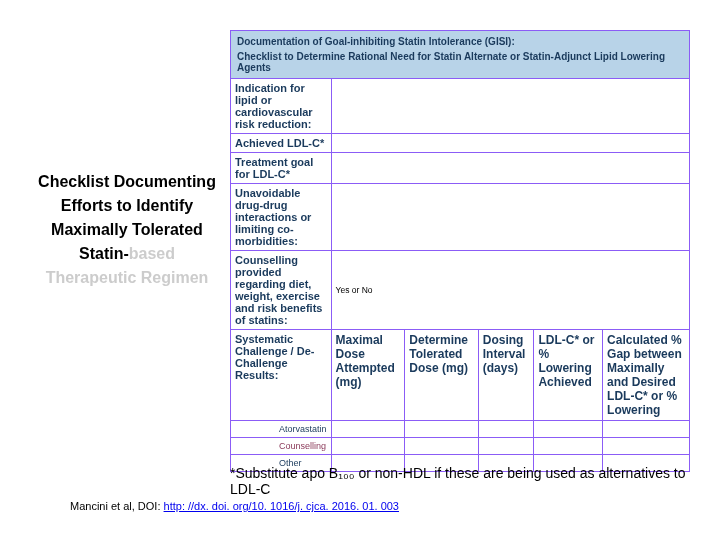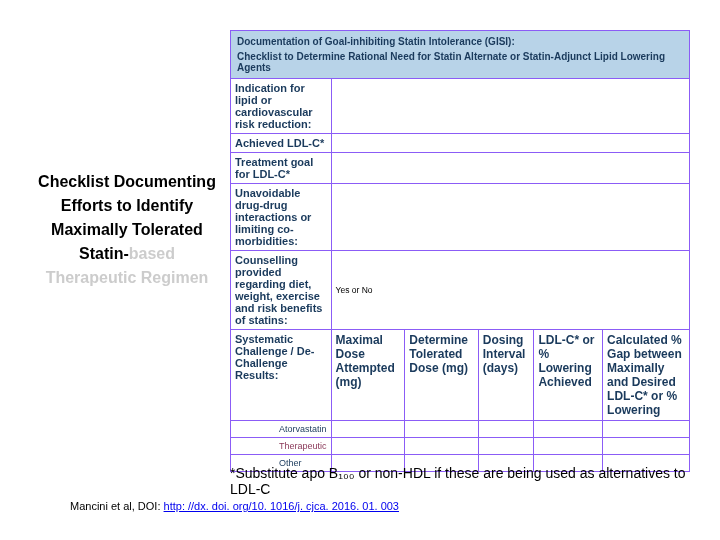--- a/index.html
+++ b/index.html
@@ -134,21 +134,21 @@
   </tr>
   <tr class="drug-row">
     <td>Atorvastatin</td>
     <td></td>
     <td></td>
     <td></td>
     <td></td>
     <td></td>
   </tr>
   <tr class="drug-row">
-    <td class="rosuvastatin">Therapeutic</td>
+    <td class="rosuvastatin">Counselling</td>
     <td></td>
     <td></td>
     <td></td>
     <td></td>
     <td></td>
   </tr>
   <tr class="drug-row">
     <td>Other</td>
     <td></td>
     <td></td>

